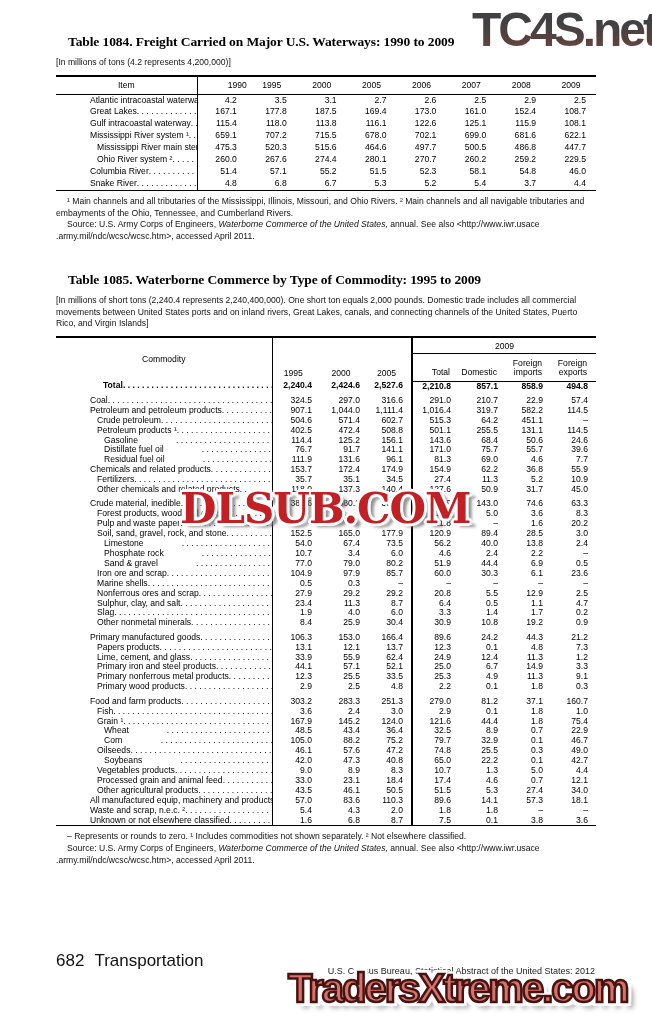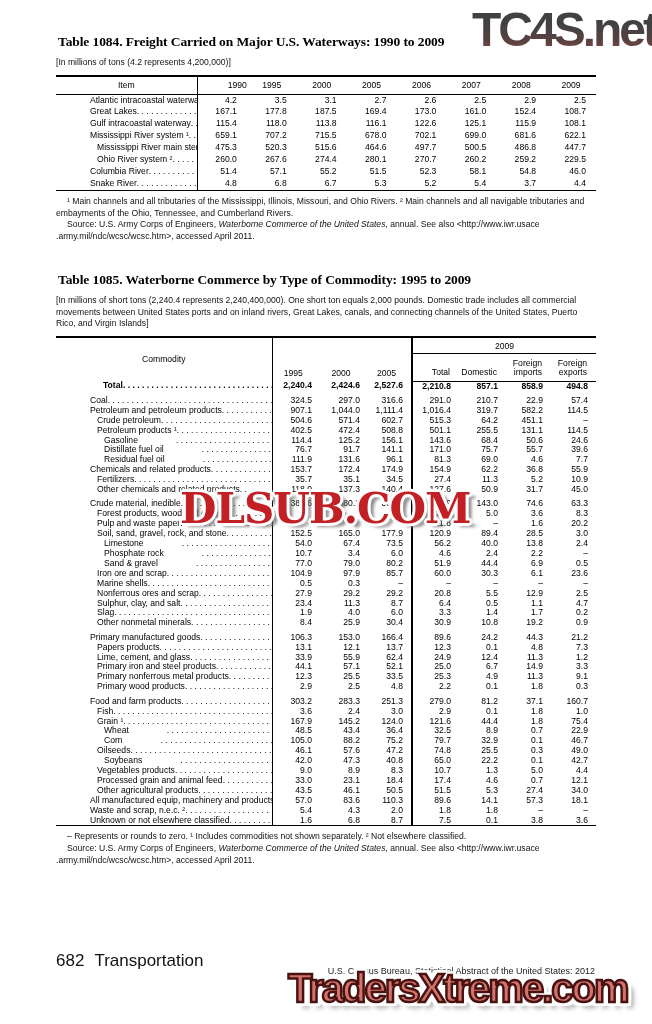--- a/index.html
+++ b/index.html
@@ -31,21 +31,21 @@
     color:#d4736d;-webkit-text-stroke:2.5px #47120f;
     text-shadow:
       -4px -4px 1px #fff, 4px -4px 1px #fff, -4px 4px 1px #fff, 4px 4px 1px #fff,
       0 -4px 1px #fff, 0 4px 1px #fff, -4px 0 1px #fff, 4px 0 1px #fff,
       6px 6px 5px rgba(40,40,40,.45);
   }
   
   .tbl-block{position:absolute;left:56px;width:540px;z-index:2;}
   .tbl-title{
     font-family:"Liberation Serif",serif;font-weight:bold;font-size:13.5px;
-    letter-spacing:-.1px;margin:0 0 7px 2px;color:#000;
+    letter-spacing:-.1px;margin:0 0 7px 12px;color:#000;
   }
   .unit-note{font-size:8.6px;line-height:11.5px;margin:0 0 6px 0;color:#111;}
   .fnote{font-size:8.6px;line-height:11.8px;margin:0;color:#111;text-indent:11px;}
   .fnotes{margin-top:5px;}
   
   table.stat{border-collapse:collapse;table-layout:fixed;width:540px;
     font-size:8.6px;color:#000;border-top:2px solid #000;border-bottom:1.5px solid #000;}
   table.stat th{font-weight:normal;padding:0;}
   table.stat td{padding:0;}
   

